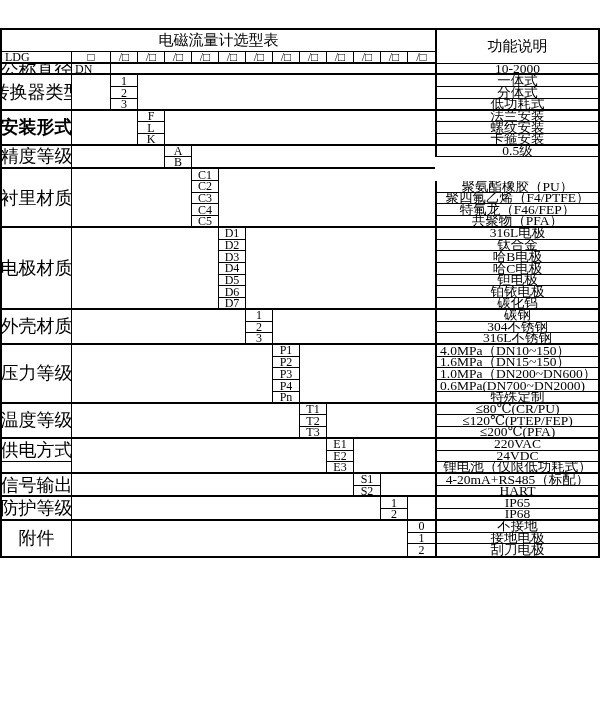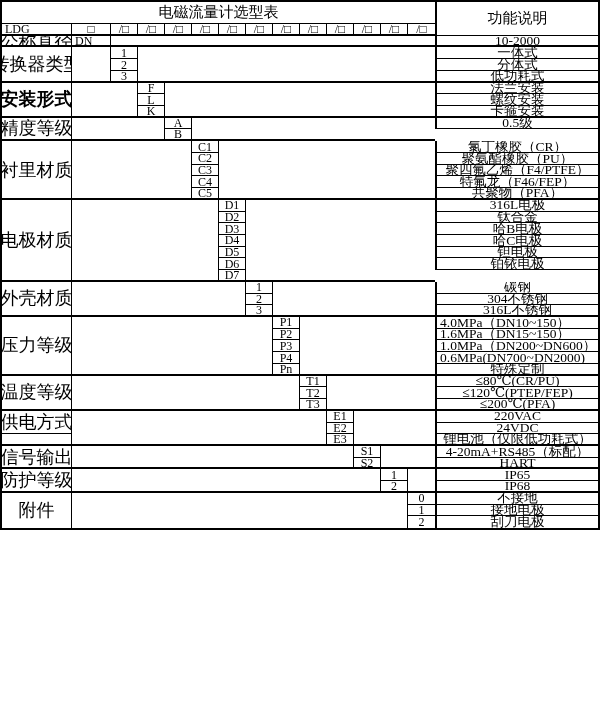--- a/index.html
+++ b/index.html
@@ -7,20 +7,21 @@
     position:relative;
     width:600px; height:530px;
     box-sizing:border-box;
     border:2px solid #000;
     background:#fff;
     display:grid;
     grid-template-columns:70px 39px repeat(12, 27px) 1fr;
     grid-template-rows:22px repeat(43, 1fr);
     font-family:"Liberation Serif","DejaVu Serif",serif;
     color:#000;
+    margin-top:28px;
   }
   .c {
     box-sizing:border-box;
     border-right:1px solid #000;
     border-bottom:1px solid #000;
     display:flex; align-items:center; justify-content:center;
     overflow:hidden; line-height:1; white-space:nowrap;
   }
   .noR { border-right:none; }
   .noB { border-bottom:none; }
@@ -78,21 +79,20 @@
     <div class="c noR bb2" style="grid-area: 7 / 5 / 10 / 15;"></div>
     <div class="c lab bb2" style="grid-area: 10 / 1 / 12 / 2;">精度等级</div>
     <div class="c bb2" style="grid-area: 10 / 2 / 12 / 5;"></div>
     <div class="c code" style="grid-area: 10 / 5 / 11 / 6;">A</div>
     <div class="c noR bl2 desc" style="grid-area: 10 / 15 / 11 / 16;">0.5级</div>
     <div class="c code bb2" style="grid-area: 11 / 5 / 12 / 6;">B</div>
     <div class="c noR bb2" style="grid-area: 10 / 6 / 12 / 15;"></div>
     <div class="c lab bb2" style="grid-area: 12 / 1 / 17 / 2;">衬里材质</div>
     <div class="c bb2" style="grid-area: 12 / 2 / 17 / 6;"></div>
     <div class="c code" style="grid-area: 12 / 6 / 13 / 7;">C1</div>
-    <div class="c noR bl2 desc" style="grid-area: 12 / 15 / 13 / 16;">氯丁橡胶（CR）</div>
     <div class="c code" style="grid-area: 13 / 6 / 14 / 7;">C2</div>
     <div class="c noR bl2 desc" style="grid-area: 13 / 15 / 14 / 16;">聚氨酯橡胶（PU）</div>
     <div class="c code" style="grid-area: 14 / 6 / 15 / 7;">C3</div>
     <div class="c noR bl2 desc" style="grid-area: 14 / 15 / 15 / 16;">聚四氟乙烯（F4/PTFE）</div>
     <div class="c code" style="grid-area: 15 / 6 / 16 / 7;">C4</div>
     <div class="c noR bl2 desc" style="grid-area: 15 / 15 / 16 / 16;">特氟龙（F46/FEP）</div>
     <div class="c code bb2" style="grid-area: 16 / 6 / 17 / 7;">C5</div>
     <div class="c noR bl2 desc bb2" style="grid-area: 16 / 15 / 17 / 16;">共聚物（PFA）</div>
     <div class="c noR bb2" style="grid-area: 12 / 7 / 17 / 15;"></div>
     <div class="c lab bb2" style="grid-area: 17 / 1 / 24 / 2;">电极材质</div>
@@ -103,20 +103,21 @@
     <div class="c noR bl2 desc" style="grid-area: 18 / 15 / 19 / 16;">钛合金</div>
     <div class="c code" style="grid-area: 19 / 7 / 20 / 8;">D3</div>
     <div class="c noR bl2 desc" style="grid-area: 19 / 15 / 20 / 16;">哈B电极</div>
     <div class="c code" style="grid-area: 20 / 7 / 21 / 8;">D4</div>
     <div class="c noR bl2 desc" style="grid-area: 20 / 15 / 21 / 16;">哈C电极</div>
     <div class="c code" style="grid-area: 21 / 7 / 22 / 8;">D5</div>
     <div class="c noR bl2 desc" style="grid-area: 21 / 15 / 22 / 16;">钽电极</div>
     <div class="c code" style="grid-area: 22 / 7 / 23 / 8;">D6</div>
     <div class="c noR bl2 desc" style="grid-area: 22 / 15 / 23 / 16;">铂铱电极</div>
     <div class="c code bb2" style="grid-area: 23 / 7 / 24 / 8;">D7</div>
+    <div class="c noR bl2 desc bb2" style="grid-area: 23 / 15 / 24 / 16;">碳化钨</div>
     <div class="c noR bb2" style="grid-area: 17 / 8 / 24 / 15;"></div>
     <div class="c lab bb2" style="grid-area: 24 / 1 / 27 / 2;">外壳材质</div>
     <div class="c bb2" style="grid-area: 24 / 2 / 27 / 8;"></div>
     <div class="c code" style="grid-area: 24 / 8 / 25 / 9;">1</div>
     <div class="c noR bl2 desc" style="grid-area: 24 / 15 / 25 / 16;">碳钢</div>
     <div class="c code" style="grid-area: 25 / 8 / 26 / 9;">2</div>
     <div class="c noR bl2 desc" style="grid-area: 25 / 15 / 26 / 16;">304不锈钢</div>
     <div class="c code bb2" style="grid-area: 26 / 8 / 27 / 9;">3</div>
     <div class="c noR bl2 desc bb2" style="grid-area: 26 / 15 / 27 / 16;">316L不锈钢</div>
     <div class="c noR bb2" style="grid-area: 24 / 9 / 27 / 15;"></div>

